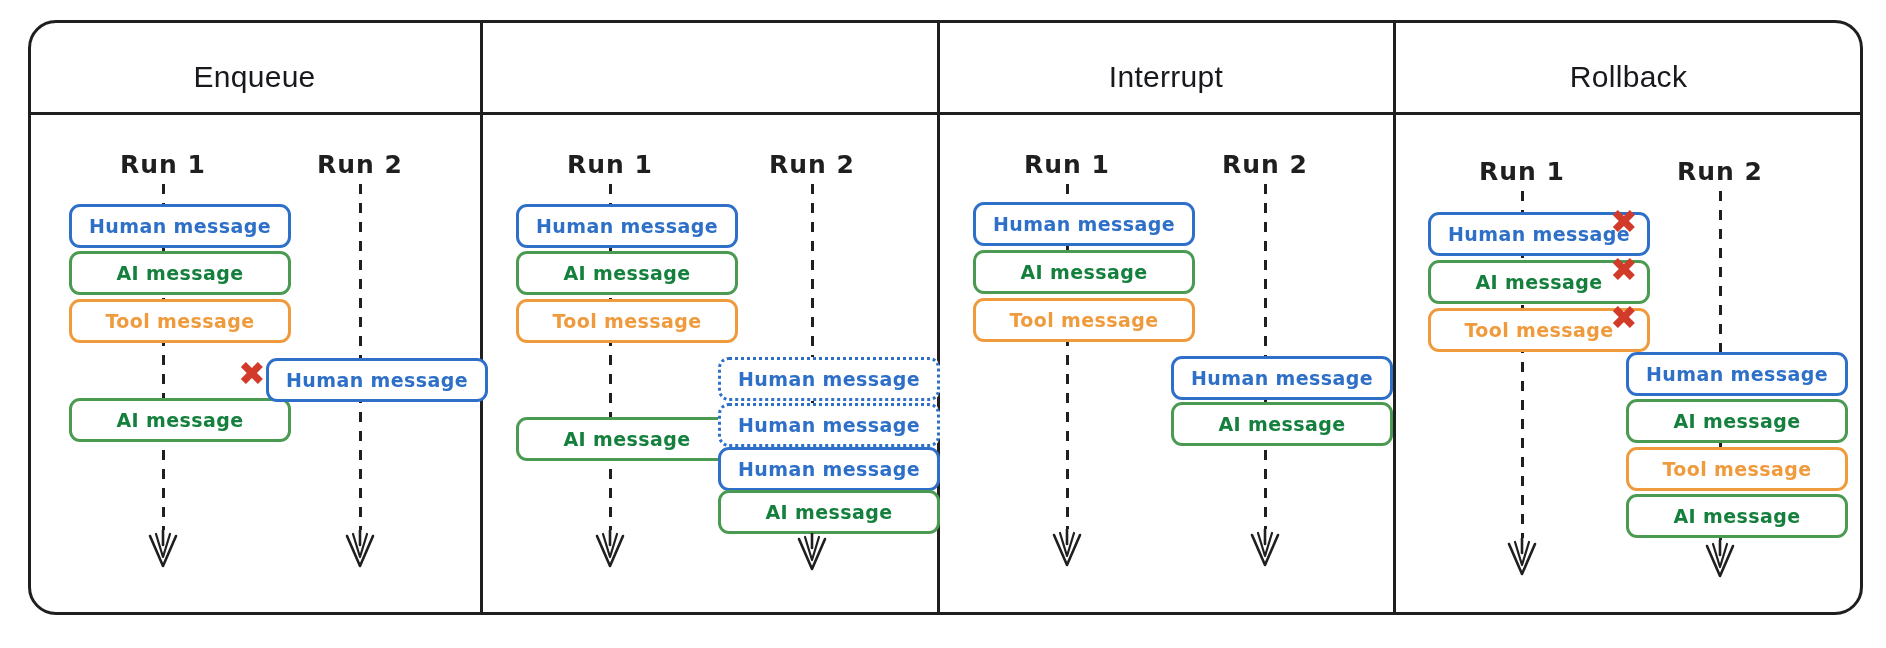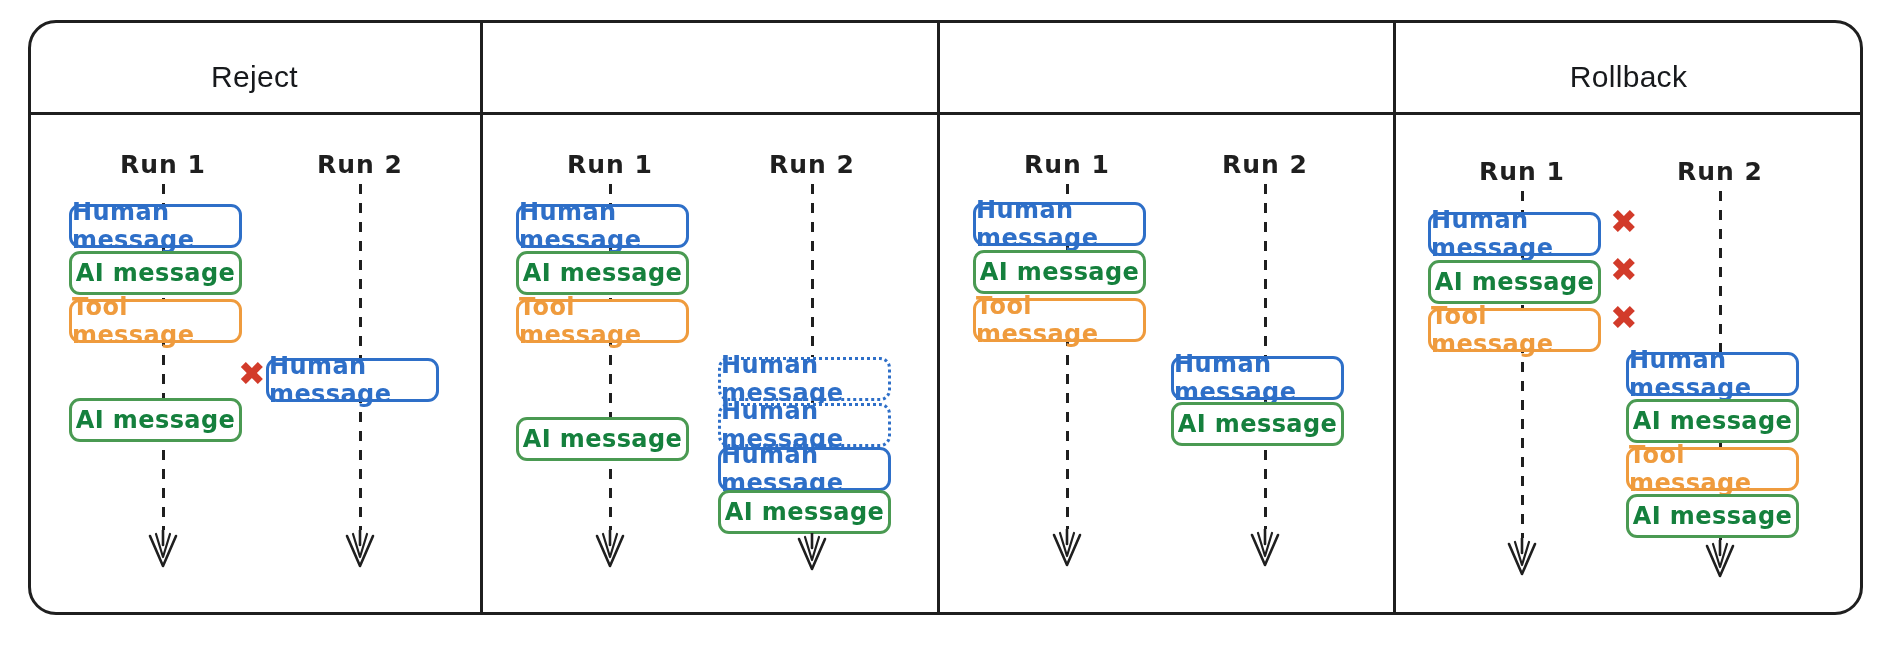--- a/index.html
+++ b/index.html
@@ -36,28 +36,28 @@
     color:#1f1f1f;
     letter-spacing:1px;
   }
   .dash-line{
     position:absolute;
     width:3px;
     background:repeating-linear-gradient(to bottom,#1f1f1f 0 10px,transparent 10px 19px);
   }
   .msg-box{
     position:absolute;
-    width:173px;height:44px;
+    width:222px;height:44px;
     box-sizing:border-box;
     border-radius:11px;
     background:#ffffff;
     display:flex;align-items:center;justify-content:center;
     font-family:"DejaVu Sans", sans-serif;
     font-weight:700;
-    font-size:24px;
+    font-size:19px;
     letter-spacing:0.4px;
   }
   .msg-human{border:3px solid #2e6fc8;color:#2e6fc8;}
   .msg-ai{border:3px solid #4a9a52;color:#15803d;}
   .msg-tool{border:3px solid #ef9b3d;color:#ef9b3d;align-items:center;}
   .msg-dotted{border-style:dotted;border-width:3px;}
   .x-mark{
     position:absolute;
     font-size:33px;
     font-weight:700;
@@ -69,21 +69,21 @@
 </style>
 </head>
 <body>
 
 <div id="stage">
     <div class="frame" style="left: 28px; top: 20px; width: 1835px; height: 595px;"></div>
     <div class="hline" style="left: 30px; top: 112px; width: 1831px;"></div>
     <div class="vline" style="left: 480px; top: 20px; height: 595px;"></div>
     <div class="vline" style="left: 937px; top: 20px; height: 595px;"></div>
     <div class="vline" style="left: 1393px; top: 20px; height: 595px;"></div>
-    <div class="panel-title" style="left: 28px; top: 60px; width: 453px;">Reject</div>
+    <div class="panel-title" style="left: 28px; top: 60px; width: 453px;">Enqueue</div>
     <div class="dash-line" style="left: 161.5px; top: 184px; height: 346px;"></div>
     <div class="run-label" style="left: 88px; top: 150px; width: 150px;">Run 1</div>
     <div class="msg-box msg-human" style="left: 69px; top: 204px;">
       <span>Human message</span>
     </div>
     <div class="msg-box msg-ai" style="left: 69px; top: 251px;">
       <span>AI message</span>
     </div>
     <div class="msg-box msg-tool" style="left: 69px; top: 299px;">
       <span>Tool message</span>
@@ -138,20 +138,21 @@
       <span>Human message</span>
     </div>
     <div class="msg-box msg-ai" style="left: 718px; top: 490px;">
       <span>AI message</span>
     </div>
     <div class="arrow" style="left: 796px; top: 533px;"><svg width="32" height="40" viewBox="0 0 32 40">
         <line x1="16" y1="0" x2="16" y2="15" stroke="#1f1f1f" stroke-width="2.6" stroke-linecap="round"></line>
         <polyline points="3,6 16,36 29,6" fill="none" stroke="#1f1f1f" stroke-width="2.6" stroke-linecap="round" stroke-linejoin="round"></polyline>
         <polyline points="9,4 16,27 23,4" fill="none" stroke="#1f1f1f" stroke-width="2.2" stroke-linecap="round" stroke-linejoin="round"></polyline>
       </svg></div>
+    <div class="panel-title" style="left: 938px; top: 60px; width: 456px;">Interrupt</div>
     <div class="dash-line" style="left: 1065.5px; top: 184px; height: 345px;"></div>
     <div class="run-label" style="left: 992px; top: 150px; width: 150px;">Run 1</div>
     <div class="msg-box msg-human" style="left: 973px; top: 202px;">
       <span>Human message</span>
     </div>
     <div class="msg-box msg-ai" style="left: 973px; top: 250px;">
       <span>AI message</span>
     </div>
     <div class="msg-box msg-tool" style="left: 973px; top: 298px;">
       <span>Tool message</span>

